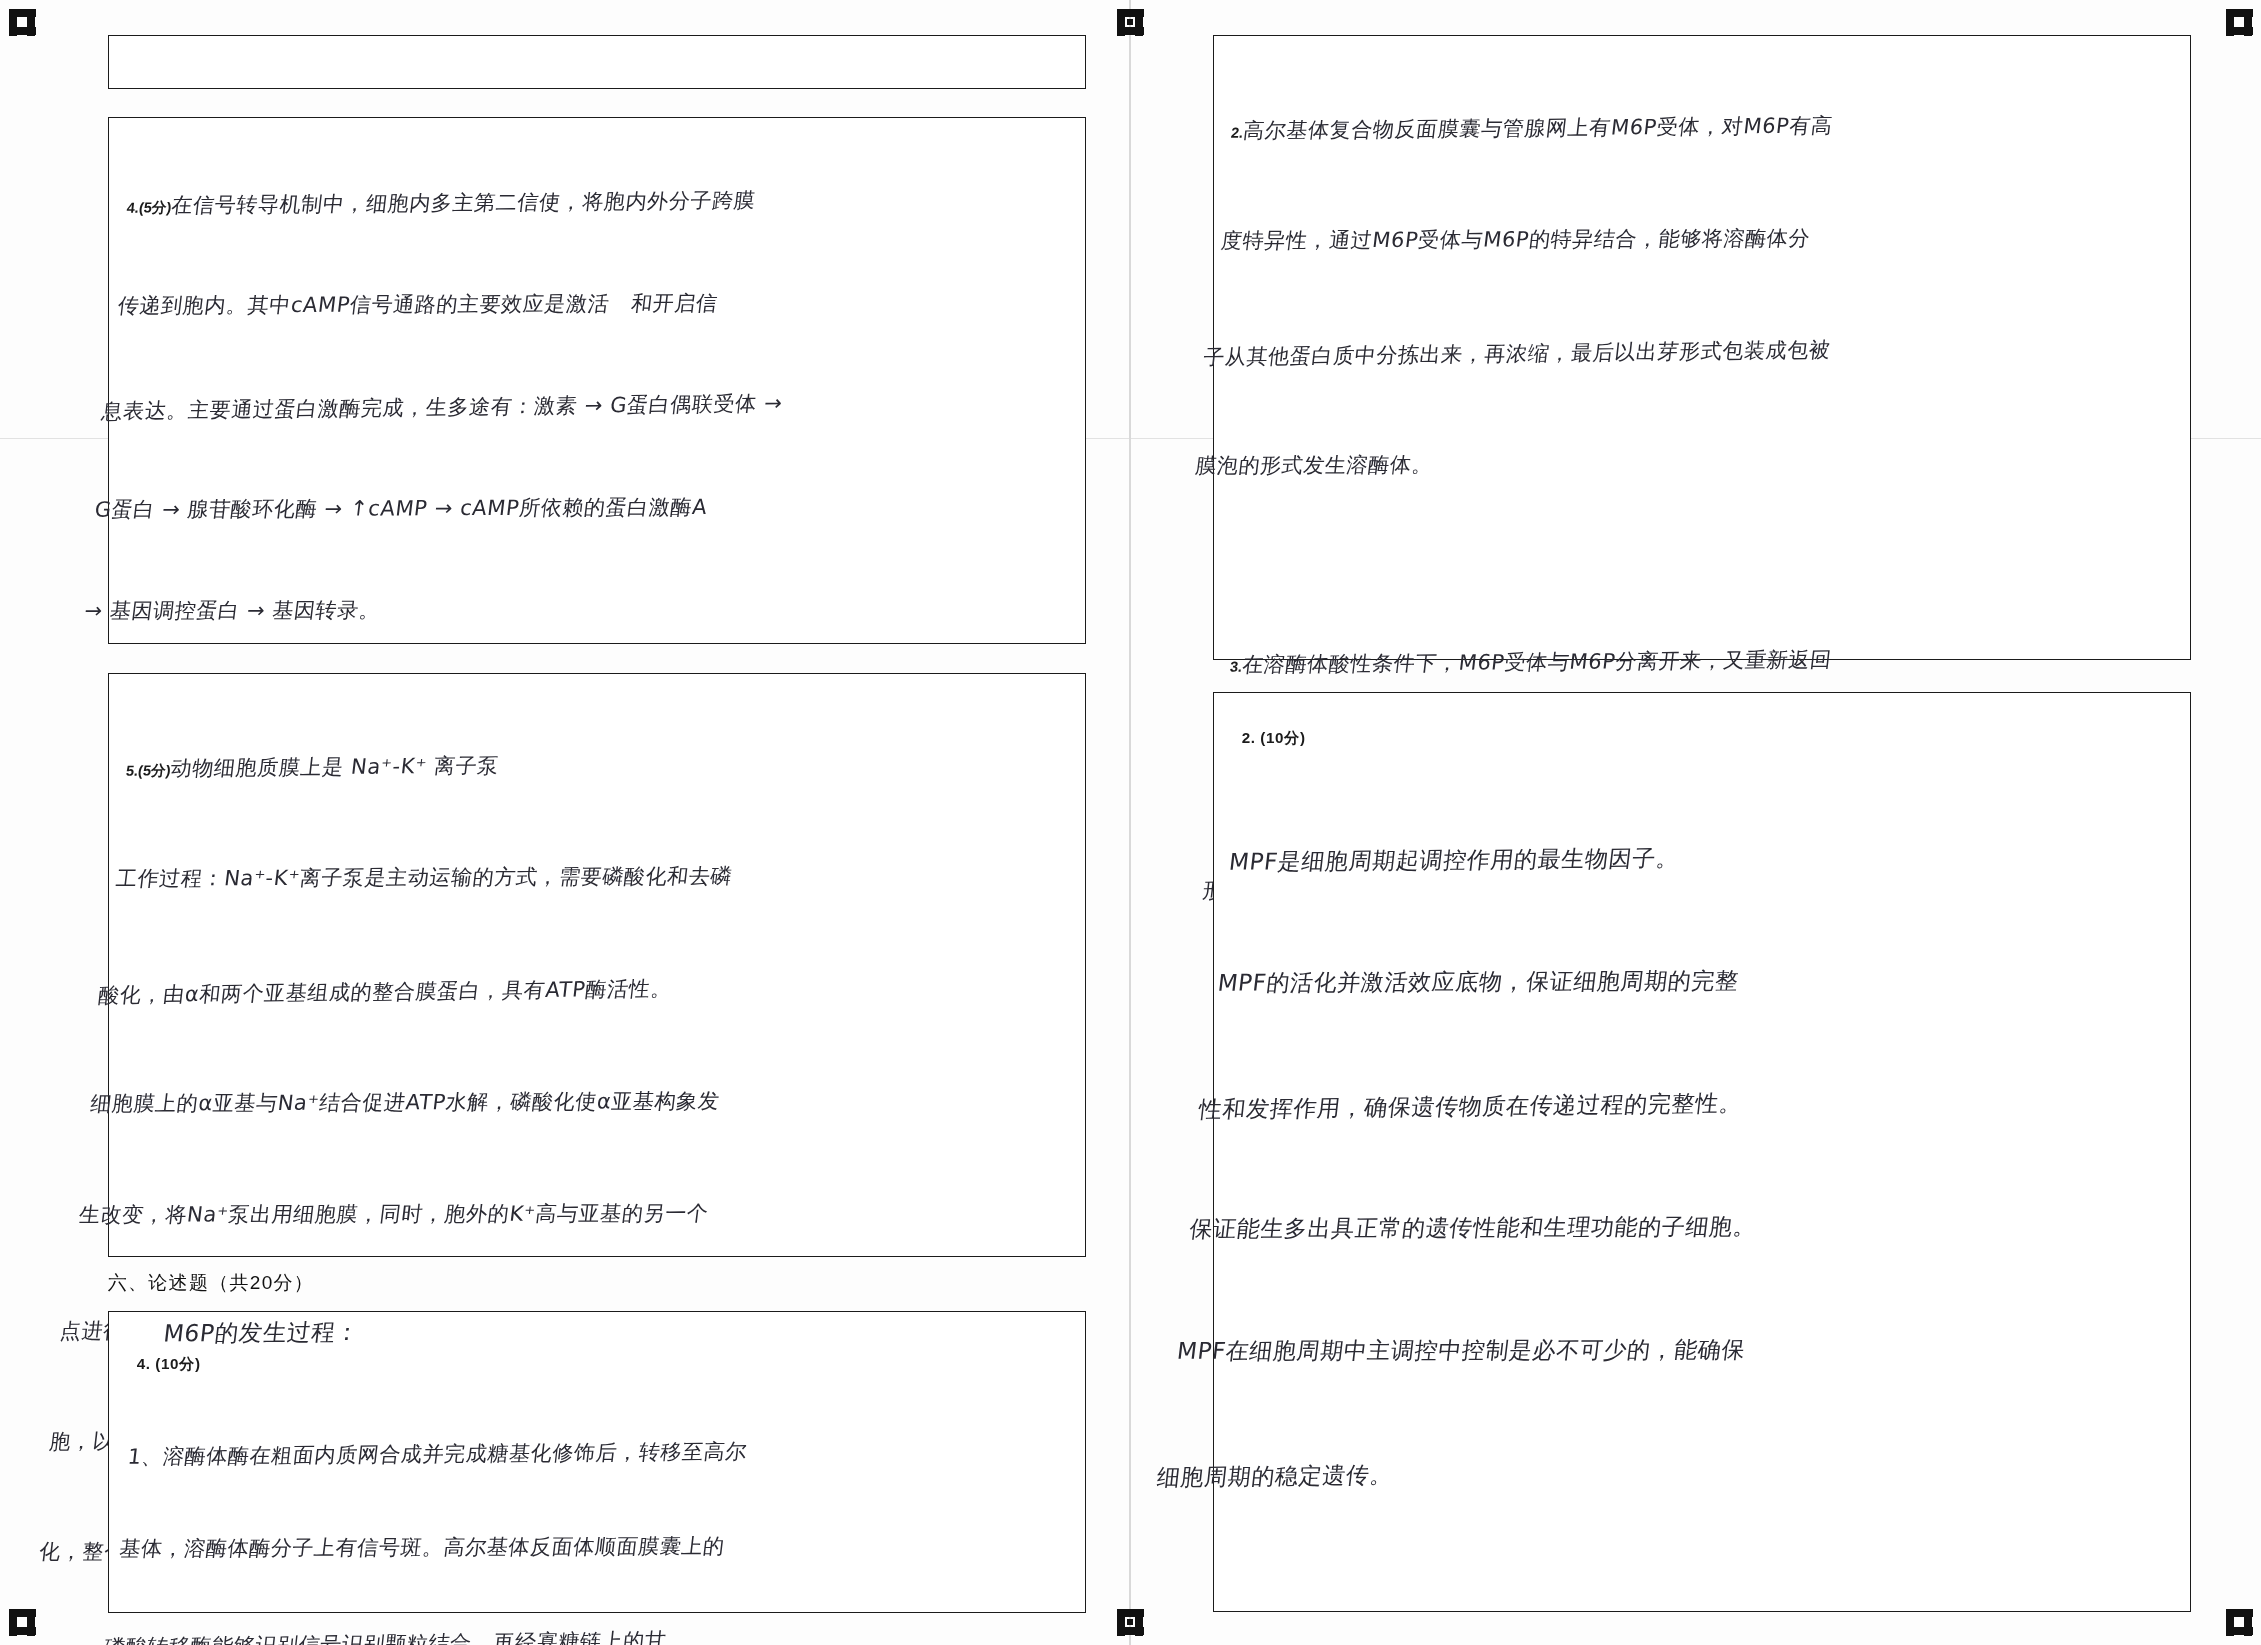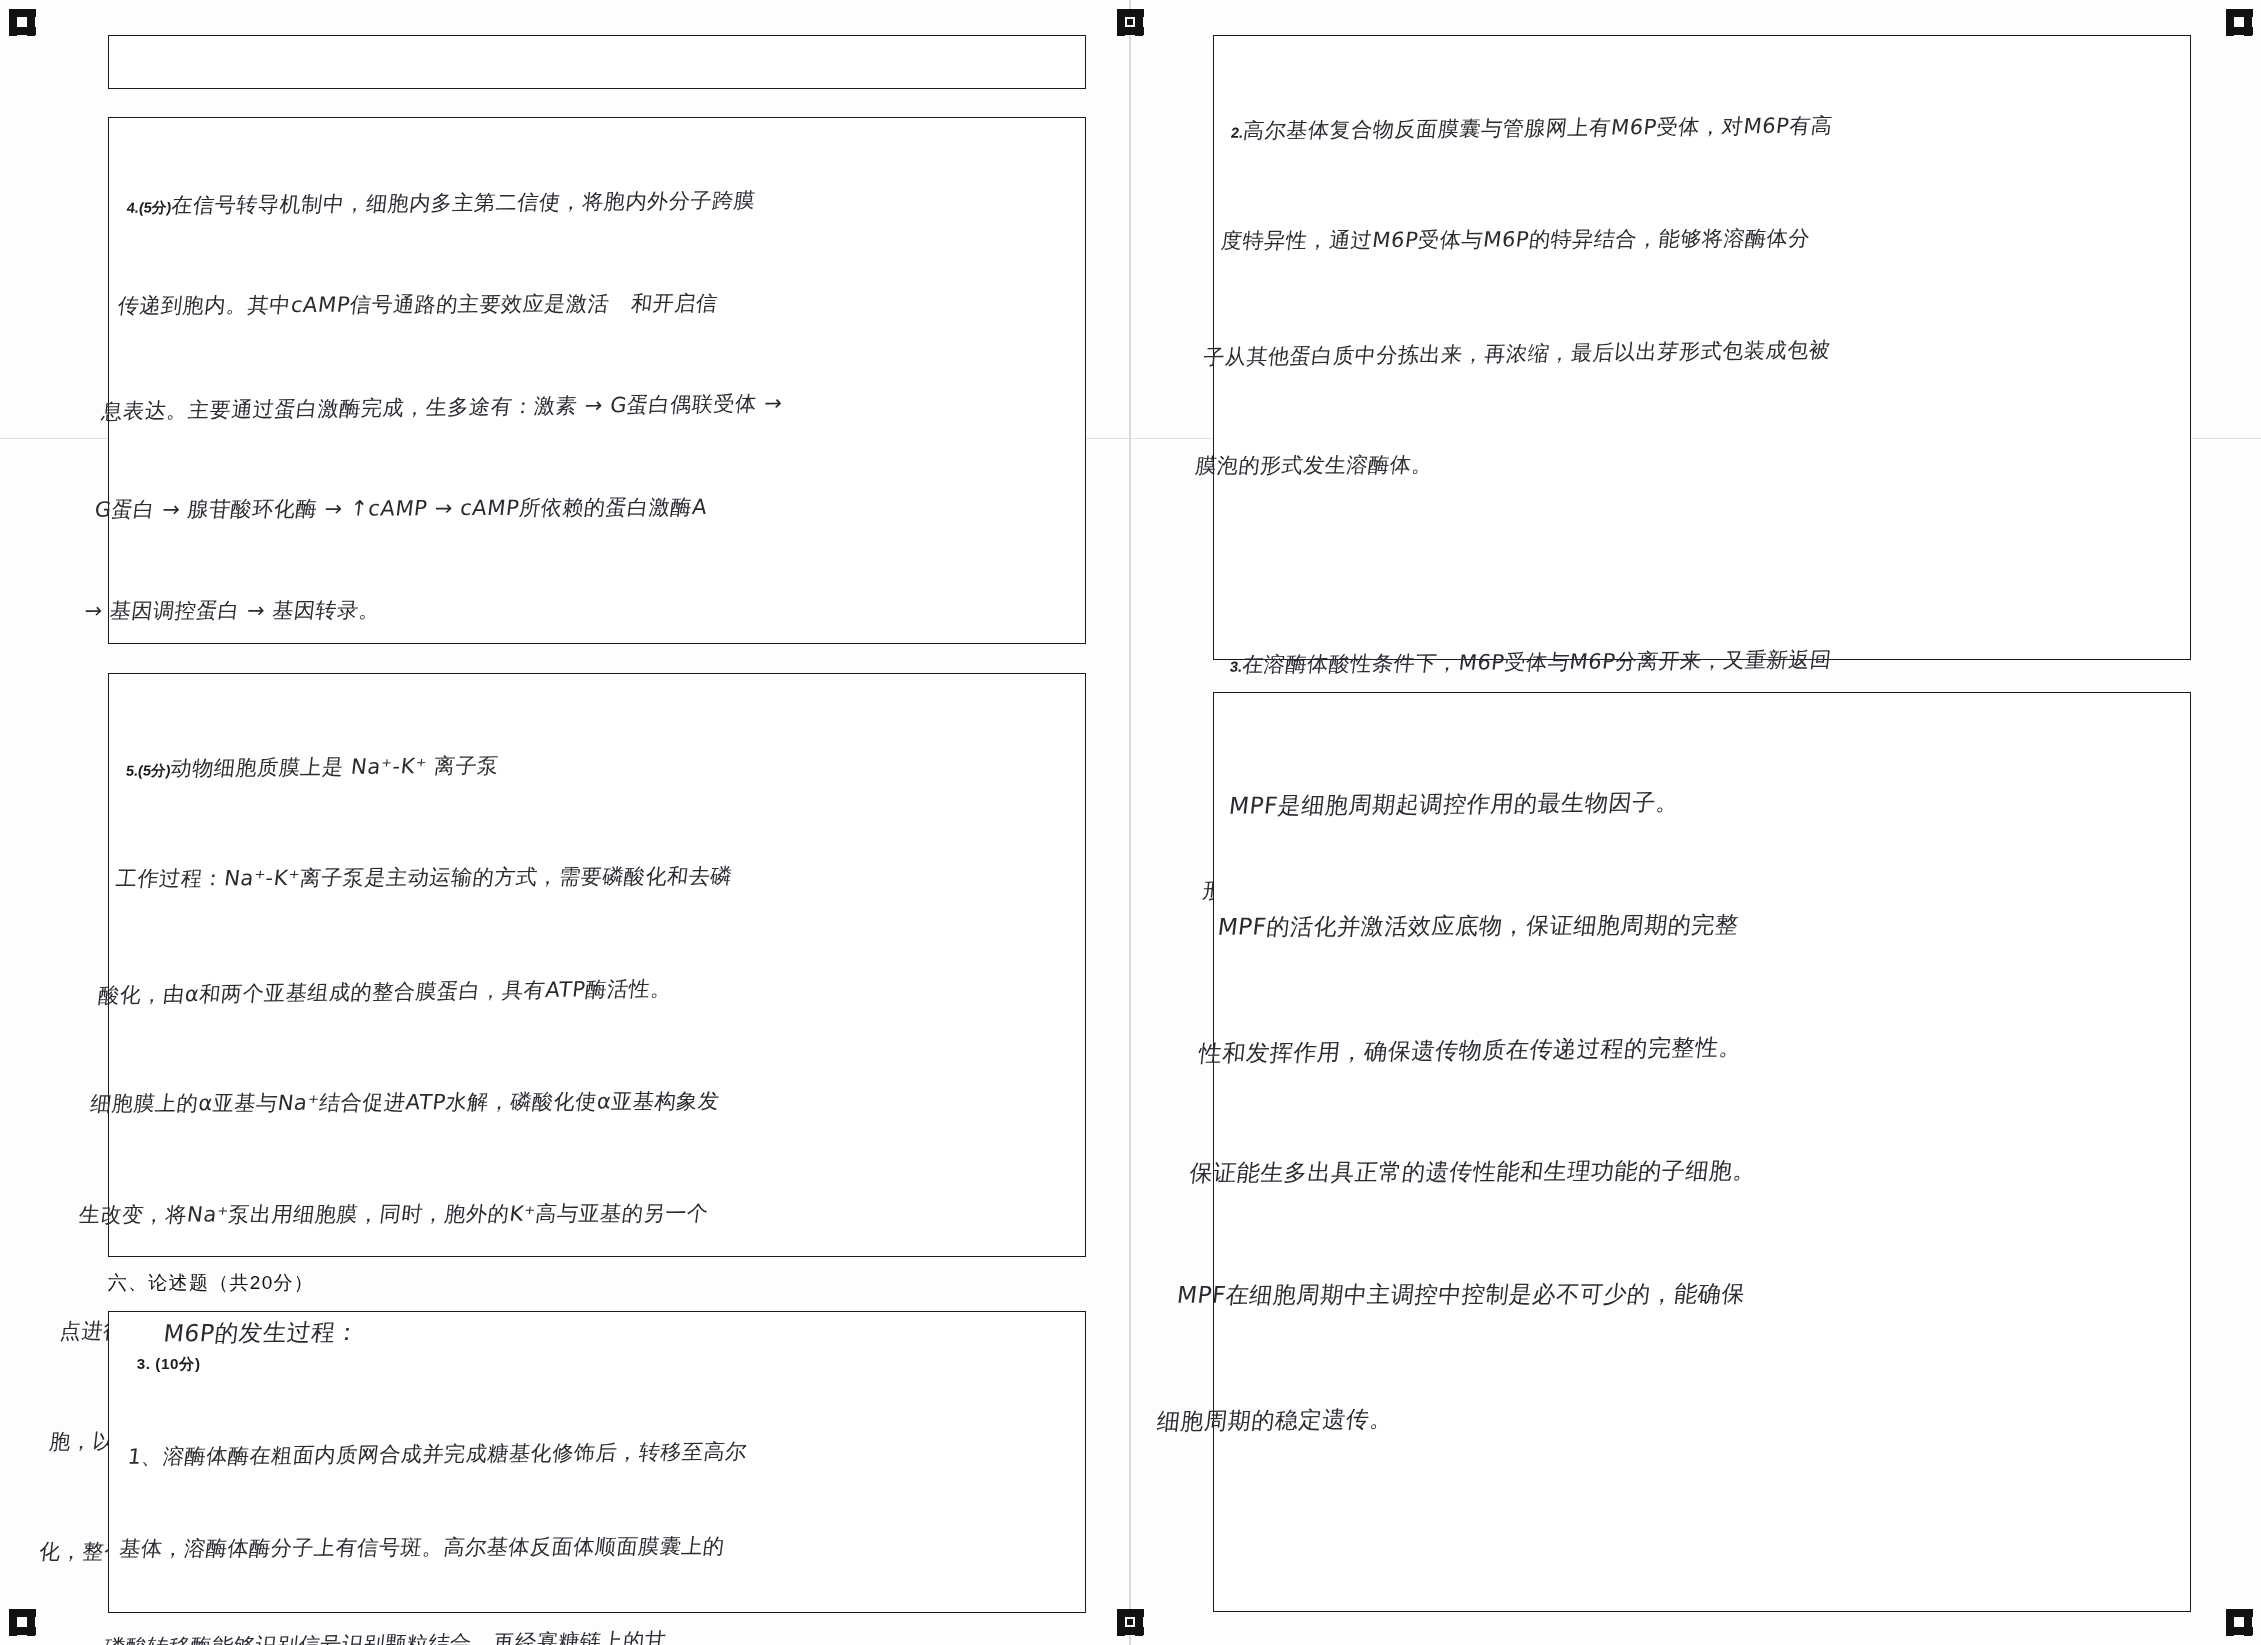--- a/index.html
+++ b/index.html
@@ -174,21 +174,21 @@
         <span>点进行结合，使其去磷酸化，α亚基的构象发生改变，将K⁺泵进细</span>
         <span>胞，以此循环完成。Na⁺依赖的磷酸化和K⁺依赖的去磷酸</span>
         <span>化，整个过程消耗1分子ATP，并泵出3个Na⁺，泵进2个K⁺。</span>
       </div>
     </div>
 
     <div class="section-heading" style="left:12.7px; top:1270px;">六、论述题（共20分）</div>
 
     <div class="answer-box" style="left:12.7px; top:1311px; width:978px; height:302px;">
       <div class="hand title">M6P的发生过程：</div>
-      <div class="box-label" style="padding-top:1.3px;">3. (10分)</div>
+      <div class="box-label" style="padding-top:1.3px;">4. (10分)</div>
       <div class="hand tight" style="padding-top:3.8px;">
         <span>1、溶酶体酶在粗面内质网合成并完成糖基化修饰后，转移至高尔</span>
         <span>基体，溶酶体酶分子上有信号斑。高尔基体反面体顺面膜囊上的</span>
         <span>磷酸转移酶能够识别信号识别颗粒结合，再经寡糖链上的甘</span>
         
       </div>
     </div>
   </div>
 
   <div class="column col-right">
@@ -201,20 +201,21 @@
         <span>膜泡的形式发生溶酶体。</span>
       </div>
       <div class="hand loose" style="padding-top:10.2px;">
         <span><span class="inline-label">3.</span><span style="display:inline">在溶酶体酸性条件下，M6P受体与M6P分离开来，又重新返回</span></span>
         <span>到高尔基体反面上，参与其他溶酶体酶的合成和溶酶体的</span>
         <span>形成。</span>
       </div>
     </div>
 
     <div class="answer-box" style="left:12.7px; top:692px; width:978px; height:920px;">
+      <div class="box-label" style="padding-top:35px;">2. (10分)</div>
       <div class="hand big loose" style="padding-top:11.4px;">
         <span>MPF是细胞周期起调控作用的最生物因子。</span>
         <span>MPF的活化并激活效应底物，保证细胞周期的完整</span>
         <span>性和发挥作用，确保遗传物质在传递过程的完整性。</span>
         <span>保证能生多出具正常的遗传性能和生理功能的子细胞。</span>
         <span>MPF在细胞周期中主调控中控制是必不可少的，能确保</span>
         <span>细胞周期的稳定遗传。</span>
       </div>
     </div>
   </div>

